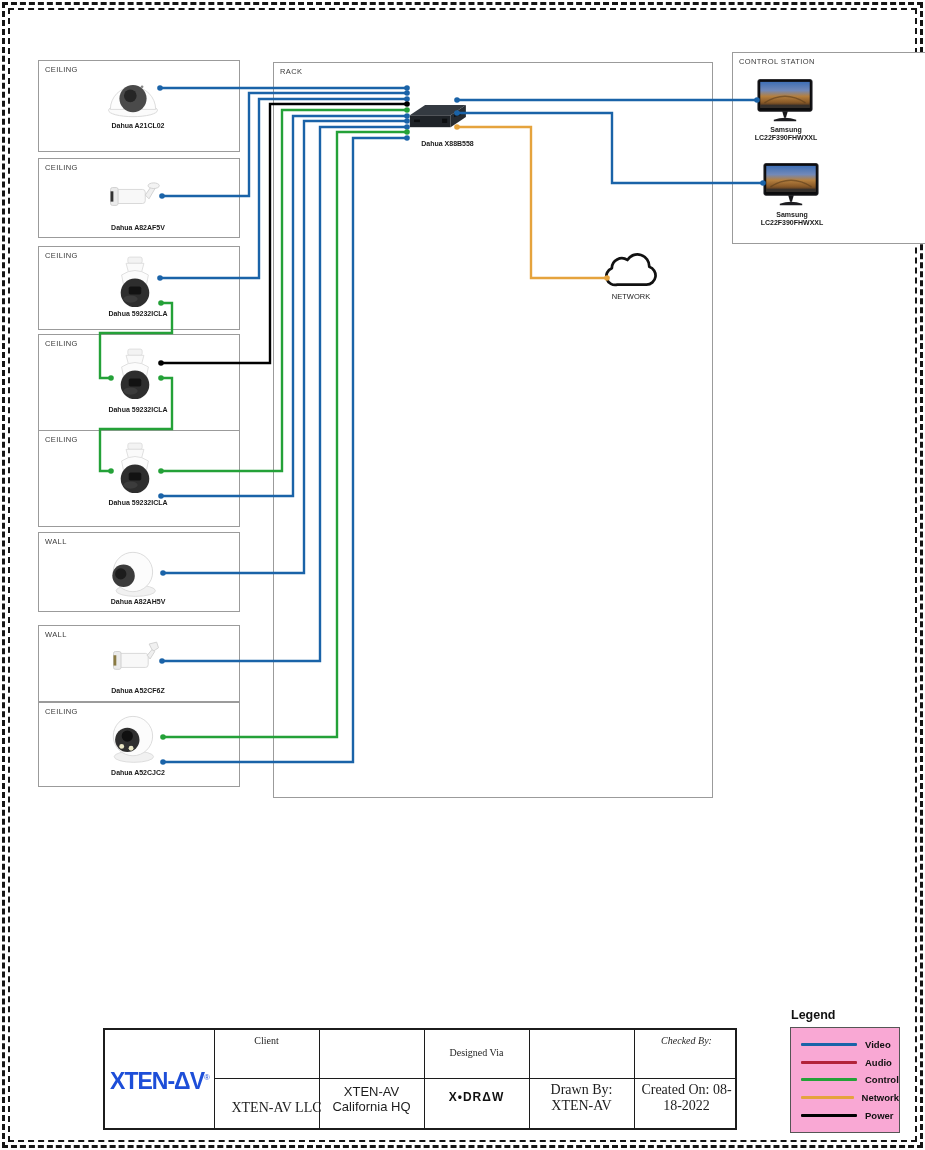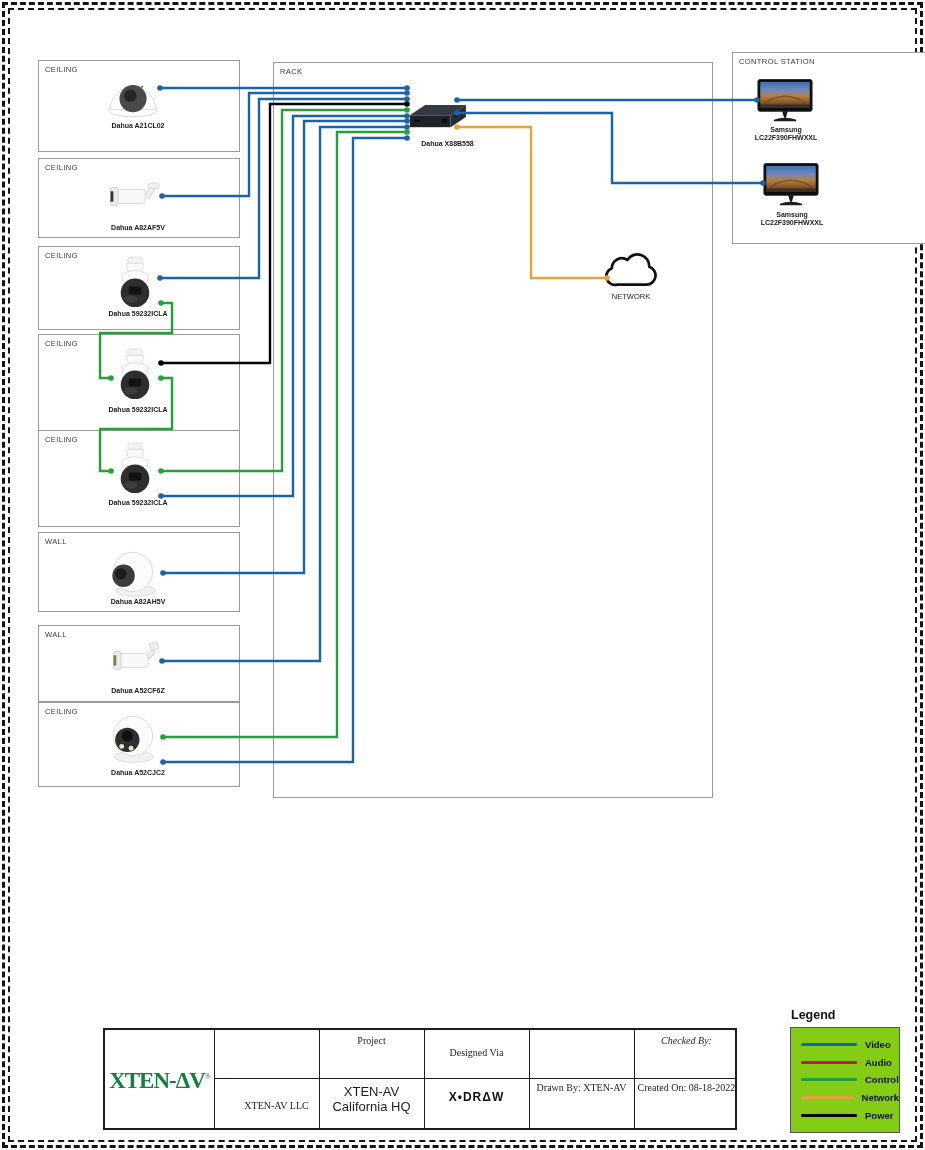--- a/index.html
+++ b/index.html
@@ -14,38 +14,38 @@
   .dev-icon{position:absolute;z-index:2;}
   .two-line{white-space:pre-line;}
 
   .wires{position:absolute;left:0;top:0;z-index:4;pointer-events:none;}
   .wires polyline{fill:none;stroke-width:2.4px;}
 
   .cloud-label{position:absolute;text-align:center;font-size:7.5px;color:#222;}
 
   
   .legend-title{position:absolute;font-size:12.5px;font-weight:bold;color:#111;}
-  .legend-box{position:absolute;border:1px solid #555;background:#84cc16;display:flex;flex-direction:column;justify-content:space-evenly;padding:4px 0;box-sizing:border-box;}
+  .legend-box{position:absolute;border:1px solid #555;background:#f9a8d4;display:flex;flex-direction:column;justify-content:space-evenly;padding:4px 0;box-sizing:border-box;}
   .leg-row{display:flex;align-items:center;gap:8px;padding-left:10px;}
   .leg-line{width:56px;height:3px;border-radius:1px;}
   .leg-label{font-size:9.5px;font-weight:bold;color:#111;}
 
   
   .tb{position:absolute;border:2px solid #1c1c1c;background:#fff;box-sizing:border-box;}
   .tb-cell{position:absolute;box-sizing:border-box;}
   .tb-vline{position:absolute;top:0;width:0;border-left:1.5px solid #1c1c1c;height:100%;}
   .tb-hline{position:absolute;height:0;border-top:1.5px solid #1c1c1c;}
   .tb-header{position:absolute;width:100%;top:5px;text-align:center;
              font-family:"Liberation Serif",serif;font-size:10px;color:#1d1d1d;}
   .tb-value{position:absolute;width:100%;text-align:center;
-            font-family:"Liberation Serif",serif;font-size:10px;color:#1d1d1d;}
+            font-family:"Liberation Serif",serif;font-size:14px;color:#1d1d1d;}
   .tb-value.sans{font-family:"Liberation Sans",sans-serif;font-size:13px;}
   .xdraw{font-family:"Liberation Sans",sans-serif;font-weight:bold;font-size:12px;letter-spacing:1px;color:#111;}
   .logo{position:absolute;left:0;top:0;width:109px;height:102px;display:flex;align-items:center;justify-content:center;}
-  .logo-text{font-weight:800;font-size:23px;letter-spacing:-1px;color:#15803d;font-family:Liberation Serif, serif;}
+  .logo-text{font-weight:800;font-size:23px;letter-spacing:-1px;color:#1d4ed8;}
   .logo-reg{font-size:8px;vertical-align:super;font-weight:normal;}
 </style>
 </head>
 <body>
 
 <div class="page">
   <div class="border-outer"></div>
   <div class="border-inner"></div>
 
   <svg width="0" height="0" style="position:absolute">
@@ -283,27 +283,27 @@
     <div class="tb-vline" style="left:214px;"></div>
     <div class="tb-vline" style="left:319px;"></div>
     <div class="tb-vline" style="left:424px;"></div>
     <div class="tb-vline" style="left:529px;"></div>
     <div class="tb-hline" style="left:109px;top:48px;width:521px;"></div>
 
     <div class="logo">
       <span class="logo-text"><span>XTEN-ΔV</span><span class="logo-reg">®</span></span>
     </div>
 
+    <div class="tb-cell" style="left:109px;top:0;width:105px;height:48px;">
+      <div class="tb-header">Client</div>
+    </div>
     <div class="tb-cell" style="left:119px;top:48px;width:105px;height:54px;">
       <div class="tb-value" style="top:22px;">XTEN-AV LLC</div>
     </div>
 
-    <div class="tb-cell" style="left:214px;top:0;width:105px;height:48px;">
-      <div class="tb-header">Project</div>
-    </div>
     <div class="tb-cell" style="left:214px;top:48px;width:105px;height:54px;">
       <div class="tb-value sans" style="top:6px;">XTEN-AV California HQ</div>
     </div>
 
     <div class="tb-cell" style="left:319px;top:12px;width:105px;height:48px;">
       <div class="tb-header">Designed Via</div>
     </div>
     <div class="tb-cell" style="left:319px;top:48px;width:105px;height:54px;">
       <div class="tb-value xdraw" style="top:12px;">X•DRΔW</div>
     </div>

